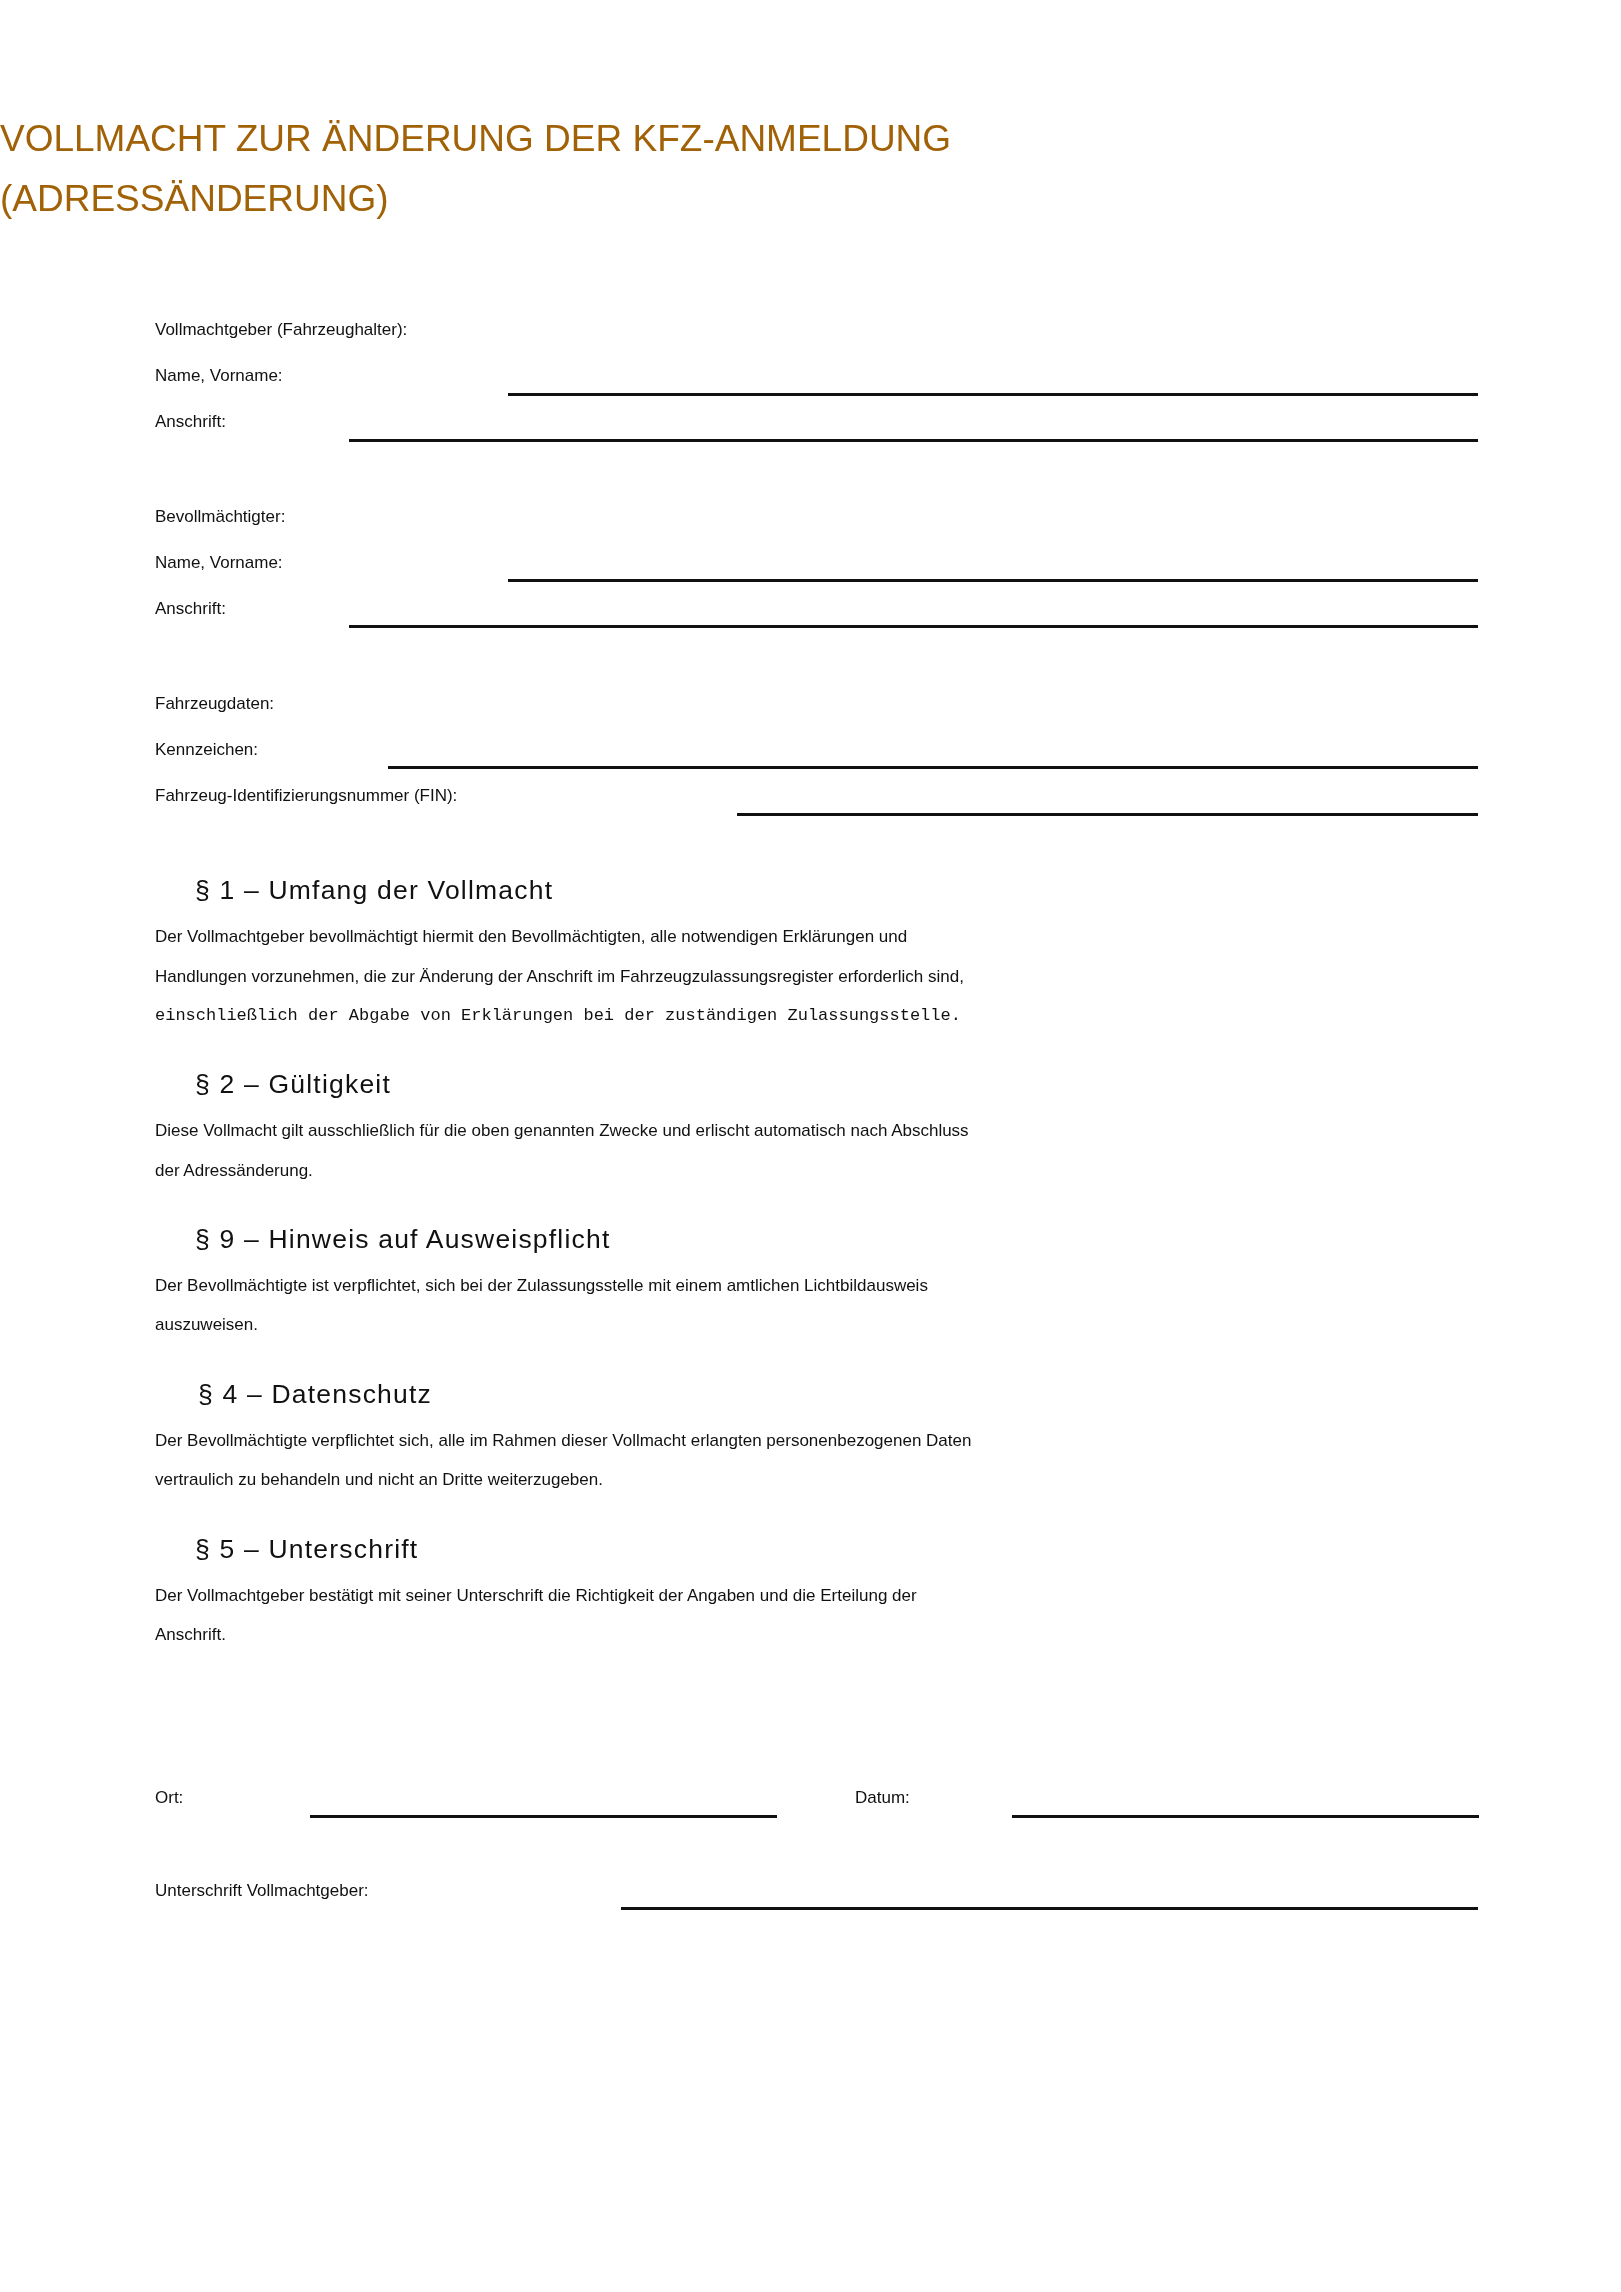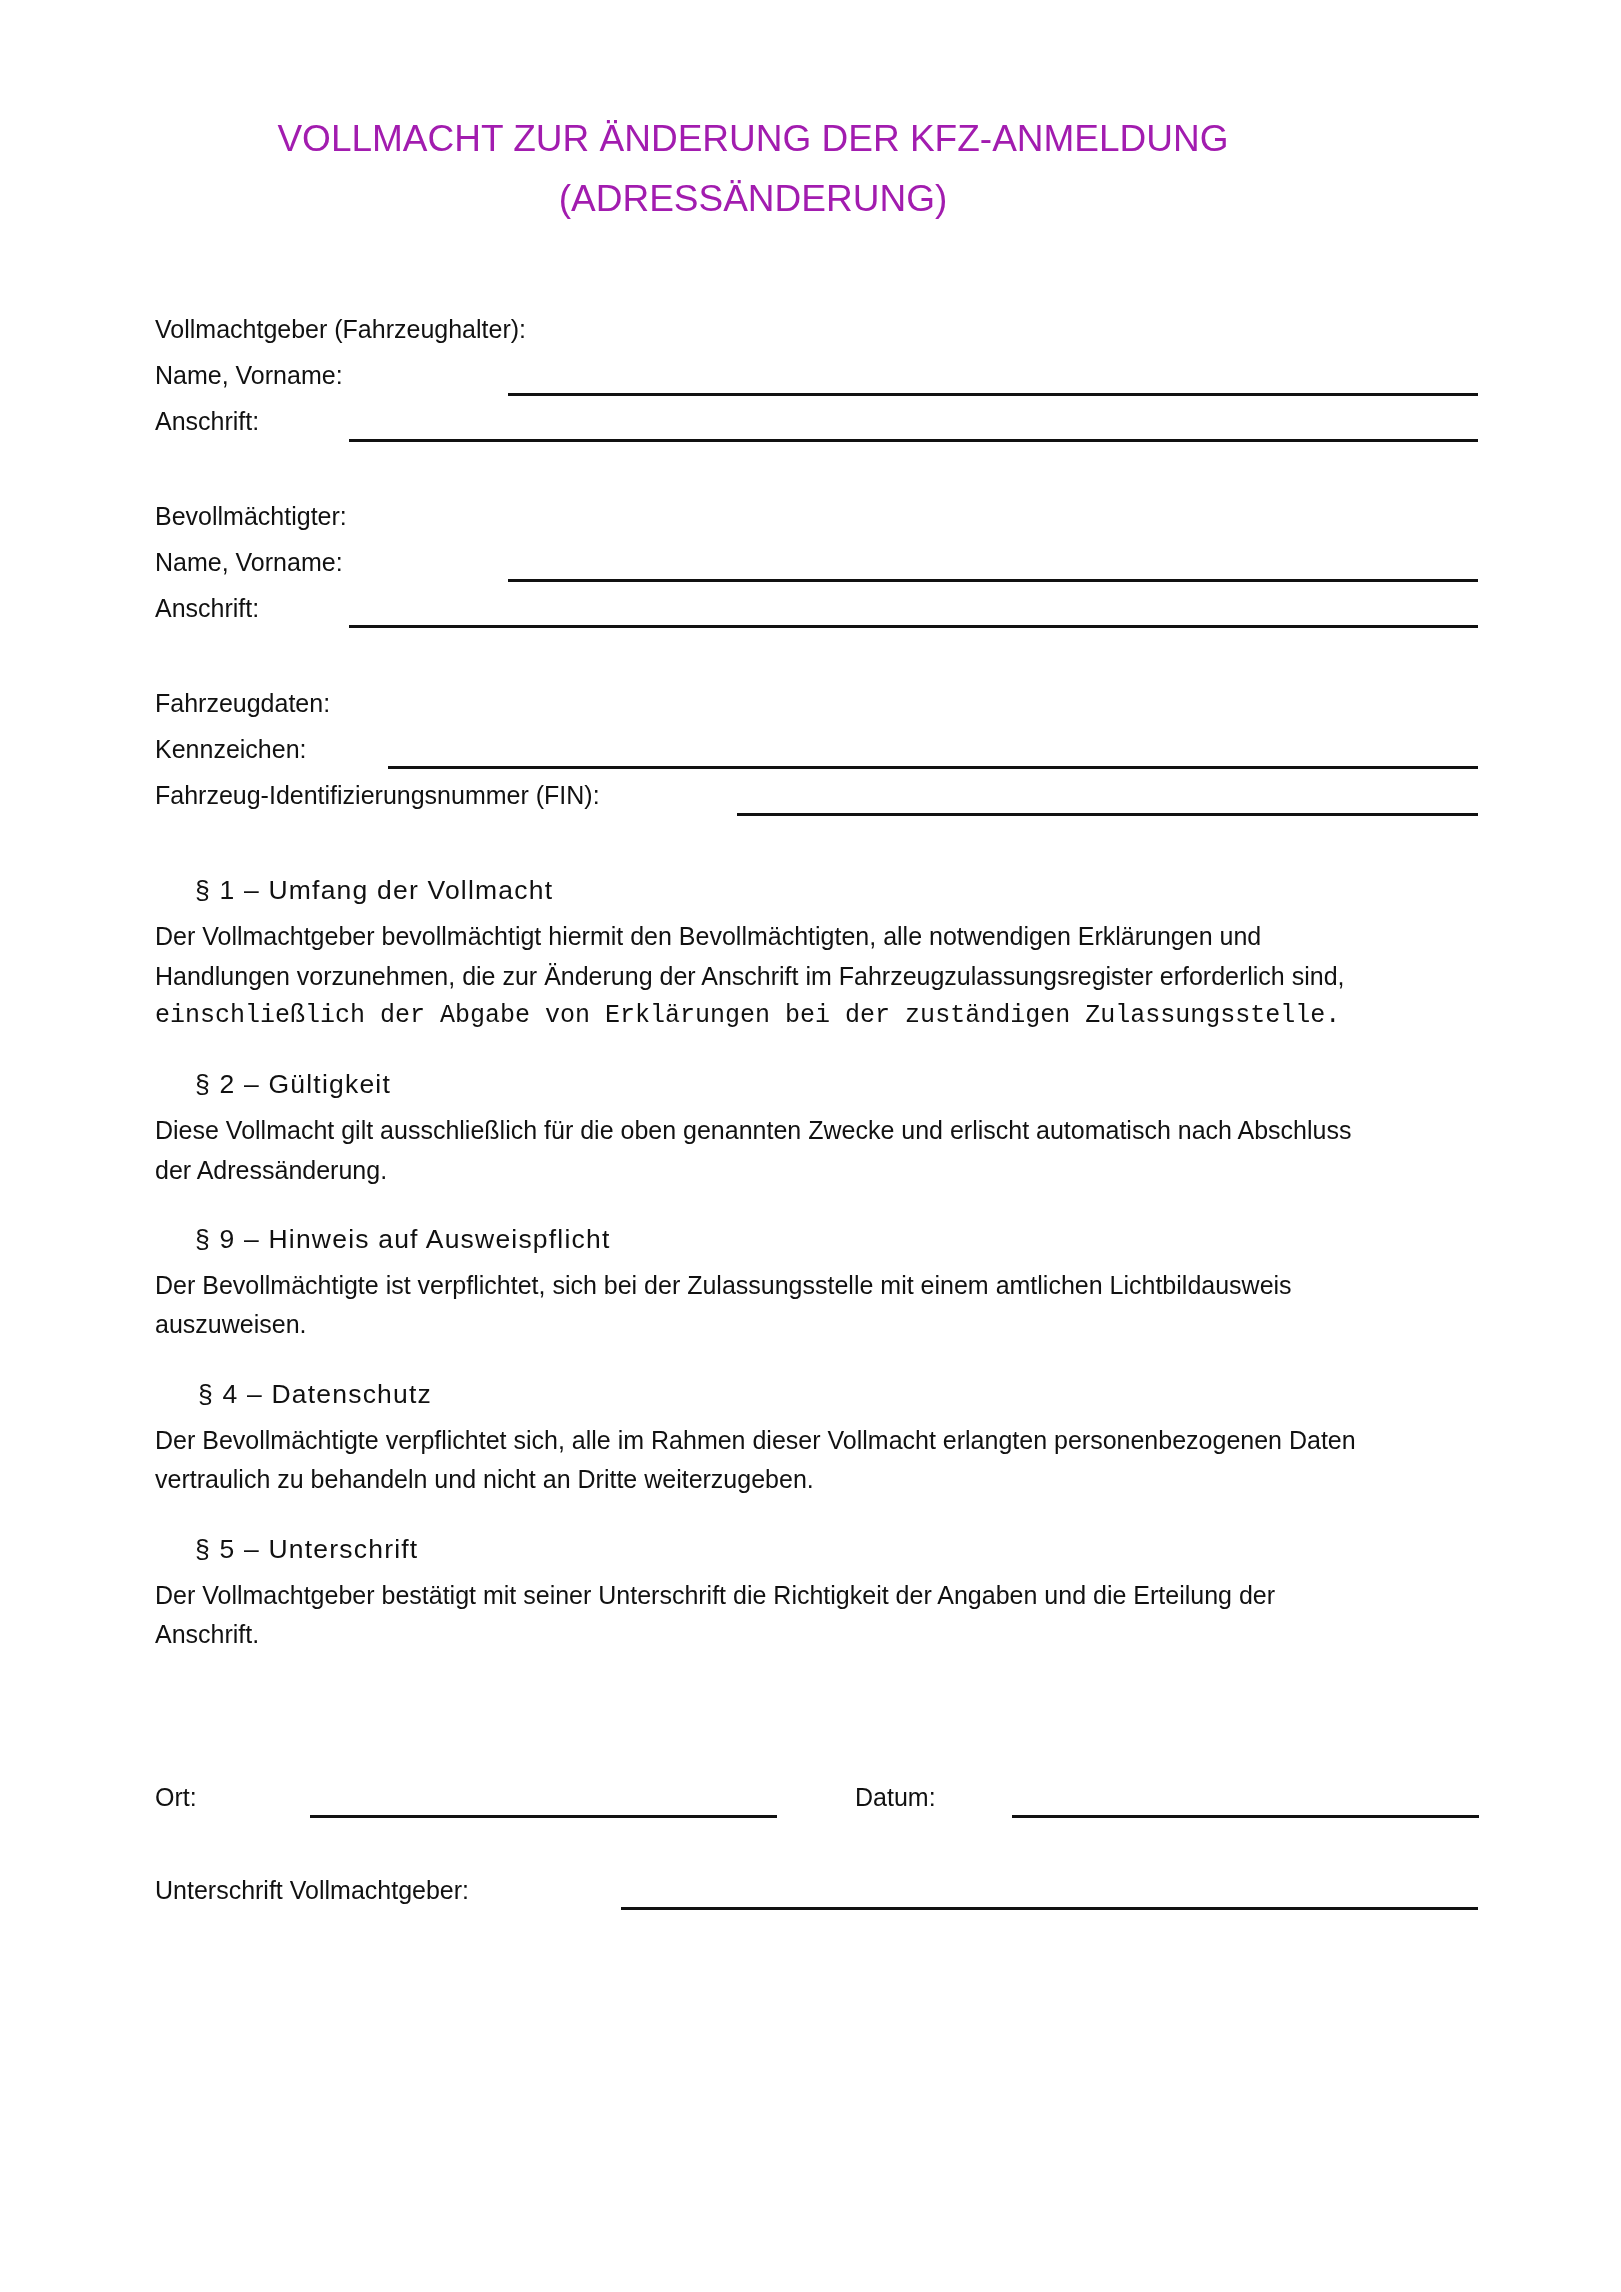--- a/index.html
+++ b/index.html
@@ -2,24 +2,24 @@
 <html><head>
   <meta charset="utf-8">
   <style>
     html, body { margin: 0; padding: 0; background: #ffffff; }
     body {
       width: 1621px; height: 2293px; position: relative; overflow: hidden;
       font-family: "Liberation Sans", sans-serif; color: #111111;
     }
     .abs { position: absolute; white-space: nowrap; }
     .title {
-      position: absolute; left: 0; width: 1506px; text-align: center;
-      font-size: 37px; letter-spacing: 0px; color: #a21caf;
+      position: absolute; left: 0; width: 1506px; text-align: left;
+      font-size: 37px; letter-spacing: 0px; color: #a16207;
     }
-    .lbl { font-size: 25px; line-height: 31px; text-align: center; }
+    .lbl { font-size: 17px; line-height: 31px; text-align: center; }
     .line { position: absolute; height: 2.9px; background: #111; }
     .sec-h { font-size: 26.5px; line-height: 31px; letter-spacing: 1.2px; margin-left: 40px; }
     .field-input {
       position: absolute; height: 33px; border: none; background: transparent;
       outline: none; font-family: "Liberation Sans", sans-serif; font-size: 25.5px; color: #111;
       padding: 0 3.9px; box-sizing: border-box;
     }
   </style>
 </head>
 <body>

